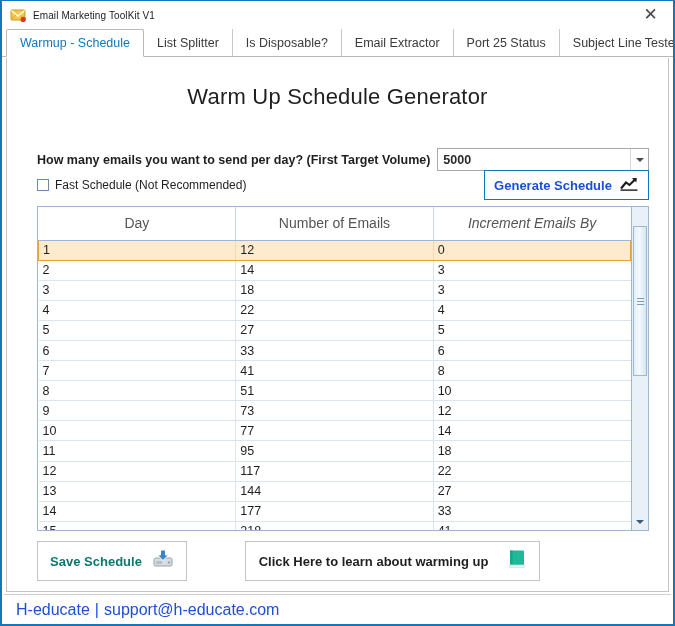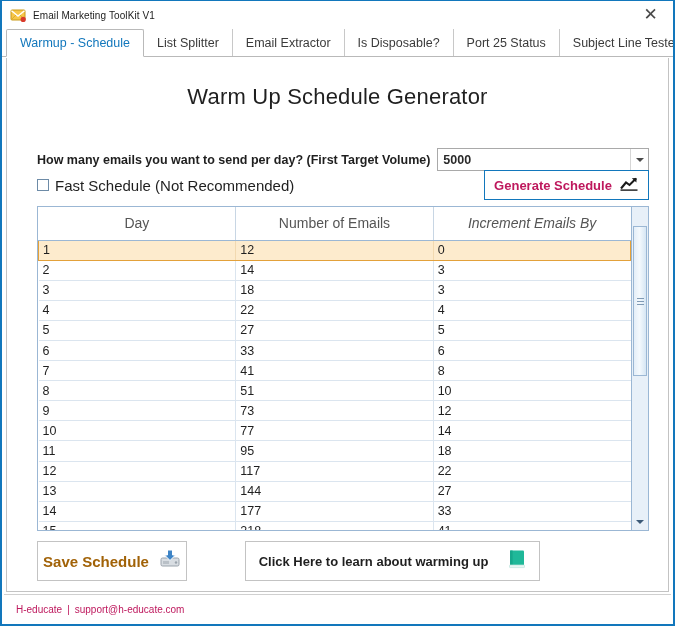--- a/index.html
+++ b/index.html
@@ -172,38 +172,38 @@
     flex: 1;
   }
   #fast-checkbox {
     width: 12px; height: 12px;
     border: 1px solid #6d8ba7;
     background: #ffffff;
     margin-right: 6px;
     flex: 0 0 auto;
   }
   #fast-label {
-    font-size: 15px;
+    font-size: 12px;
     color: #1f1f1f;
     white-space: nowrap;
   }
   #generate-btn {
     width: 165px; height: 30px;
     border: 1px solid #1277bc;
     background: #ffffff;
     display: flex;
     align-items: center;
     justify-content: center;
     gap: 8px;
     cursor: pointer;
   }
   #generate-label {
     font-size: 13px;
     font-weight: bold;
-    color: #be185d;
+    color: #1d4ed8;
     white-space: nowrap;
   }
 
   
   #grid-wrap {
     position: absolute;
     left: 30px; right: 19px;
     top: 148px;
     height: 325px;
     border: 1px solid #9bb7d4;
@@ -320,21 +320,21 @@
   }
   #save-btn {
     width: 150px; height: 40px;
     border: 1px solid #c3c3c3;
     background: #ffffff;
     display: flex; align-items: center; justify-content: center;
     gap: 10px;
     cursor: pointer;
   }
   #save-label {
-    font-size: 15px; font-weight: bold; color: #a16207;
+    font-size: 13px; font-weight: bold; color: #0f766e;
     white-space: nowrap;
   }
   #learn-btn {
     width: 295px; height: 40px;
     margin-left: 58px;
     border: 1px solid #c3c3c3;
     background: #ffffff;
     display: flex; align-items: center; justify-content: center;
     gap: 20px;
     cursor: pointer;
@@ -350,22 +350,22 @@
     left: 2px; right: 2px; bottom: 0;
     height: 30px;
     background: #ffffff;
     border-top: 1px solid #d0d0d0;
     display: flex;
     align-items: center;
     padding-left: 12px;
     gap: 5px;
   }
   #brand-name, #support-sep, #support-email {
-    font-size: 10px;
-    color: #be185d;
+    font-size: 16px;
+    color: #1d4ed8;
   }
   #brand-name, #support-email { cursor: pointer; }
 </style>
 </head>
 <body>
 
 <div id="window">
 
   <div id="titlebar">
     <span id="app-icon">
@@ -376,22 +376,22 @@
         <circle cx="13.2" cy="12.4" r="2.6" fill="#d93a2b"></circle>
       </svg>
     </span>
     <span id="title-text">Email Marketing ToolKit V1</span>
     <div id="close-btn">✕</div>
   </div>
 
   <div id="tabstrip">
     <div class="tab active">Warmup - Schedule</div>
     <div class="tab">List Splitter</div>
+    <div class="tab">Is Disposable?</div>
     <div class="tab">Email Extractor</div>
-    <div class="tab">Is Disposable?</div>
     <div class="tab">Port 25 Status</div>
     <div class="tab">Subject Line Tester</div>
 
   </div>
 
   <div id="content">
 
     <h1 id="page-title">Warm Up Schedule Generator</h1>
 
     <div id="volume-row">

